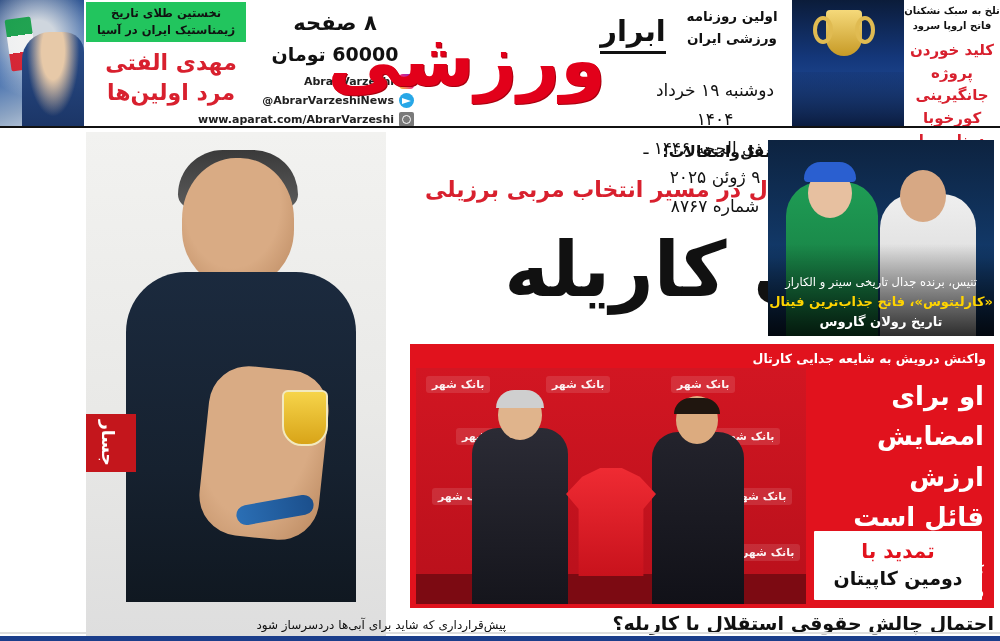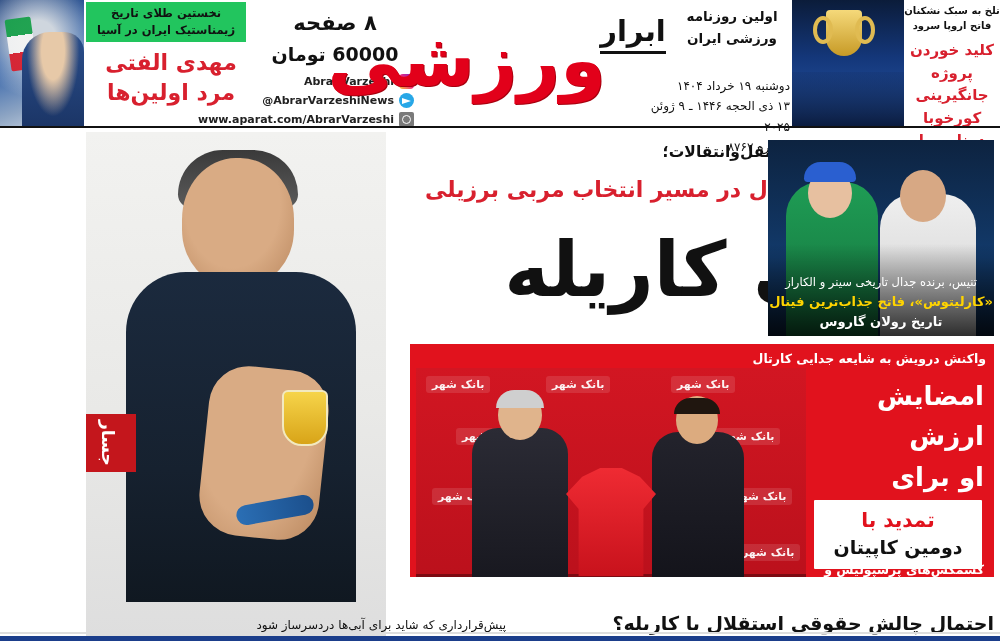--- a/index.html
+++ b/index.html
@@ -71,21 +71,21 @@
   .logo-varzeshi{
     position:absolute;left:0;top:4px;width:186px;height:112px;
     color:#e2001a;font-size:74px;font-weight:bold;line-height:112px;text-align:center;
     text-shadow:1px 1px 0 #a8000f;
   }
 
   .mast-info{
     position:absolute;left:672px;top:6px;width:120px;text-align:center;color:#111;
   }
   .mast-info .t1{font-size:13.5px;font-weight:bold;line-height:1.6;}
-  .mast-date{position:absolute;left:640px;top:76px;width:150px;text-align:right;color:#111;font-size:12px;line-height:1.7;}
+  .mast-date{position:absolute;left:640px;top:76px;width:150px;text-align:center;color:#111;font-size:17px;line-height:1.7;}
 
   .mast-right-photo{
     position:absolute;left:792px;top:0;width:118px;height:128px;overflow:hidden;
     background:linear-gradient(180deg,#0b1c3a 0%,#14377a 45%,#2a5bab 100%);
   }
   .mast-right-photo .cup{
     position:absolute;left:34px;top:10px;width:36px;height:46px;
     background:linear-gradient(180deg,#f5d97a,#c79a26);
     border-radius:4px 4px 18px 18px;
   }
@@ -158,21 +158,21 @@
   .tn-p2{position:absolute;left:112px;top:54px;width:96px;height:142px;border-radius:34px 34px 0 0;background:linear-gradient(180deg,#efefef,#cfcfcf);}
   .tn-p2-head{position:absolute;left:132px;top:30px;width:46px;height:52px;border-radius:50%;background:#d7a884;}
   .tn-cap-grad{position:absolute;left:0;bottom:0;width:100%;height:92px;background:linear-gradient(180deg,rgba(0,0,0,0),rgba(0,0,0,.78));}
   .tn-caption{position:absolute;left:0;bottom:4px;width:100%;text-align:center;direction:rtl;color:#fff;}
   .tn-c1{font-size:11.5px;line-height:1.5;}
   .tn-c2{font-size:13px;font-weight:bold;color:#ffd400;line-height:1.55;}
   .tn-c3{font-size:13px;font-weight:bold;color:#fff;line-height:1.55;}
 
   
   .redpanel{
-    position:absolute;left:410px;top:344px;width:584px;height:233px;background:#e1121d;overflow:hidden;
+    position:absolute;left:410px;top:344px;width:584px;height:264px;background:#e1121d;overflow:hidden;
   }
   .rp-caption-top{
     position:absolute;right:8px;top:6px;width:360px;text-align:right;direction:rtl;
     color:#fff;font-size:12.5px;font-weight:bold;line-height:1.5;
   }
   .rp-text{position:absolute;right:10px;top:32px;width:172px;text-align:right;direction:rtl;}
   .rp-white{color:#fff;font-size:26px;font-weight:bold;line-height:1.55;}
   .rp-sub{color:#fff;font-size:12.5px;line-height:1.7;margin-top:22px;font-weight:bold;}
   .rp-box{
     position:absolute;right:12px;bottom:8px;width:168px;background:#ffffff;border-radius:1px;
@@ -329,22 +329,22 @@
       <div class="rp-person rp-p1"></div>
       <div class="rp-p1-head"></div>
       <div class="rp-p1-hair"></div>
       <div class="rp-person rp-p2"></div>
       <div class="rp-p2-head"></div>
       <div class="rp-p2-hair"></div>
       <div class="rp-jersey-red"></div>
     </div>
 
     <div class="rp-text">
+      <div class="rp-white">او برای</div>
       <div class="rp-white">امضایش ارزش</div>
-      <div class="rp-white">او برای</div>
       <div class="rp-white">قائل است</div>
       <div class="rp-sub">کشمکش‌های پرسپولیس و</div>
       <div class="rp-sub" style="margin-top:0">وحید هم پایان یافت</div>
     </div>
 
     <div class="rp-box">
       <div class="l1">تمدید با</div>
       <div class="l2">دومین کاپیتان</div>
     </div>
   </div>

